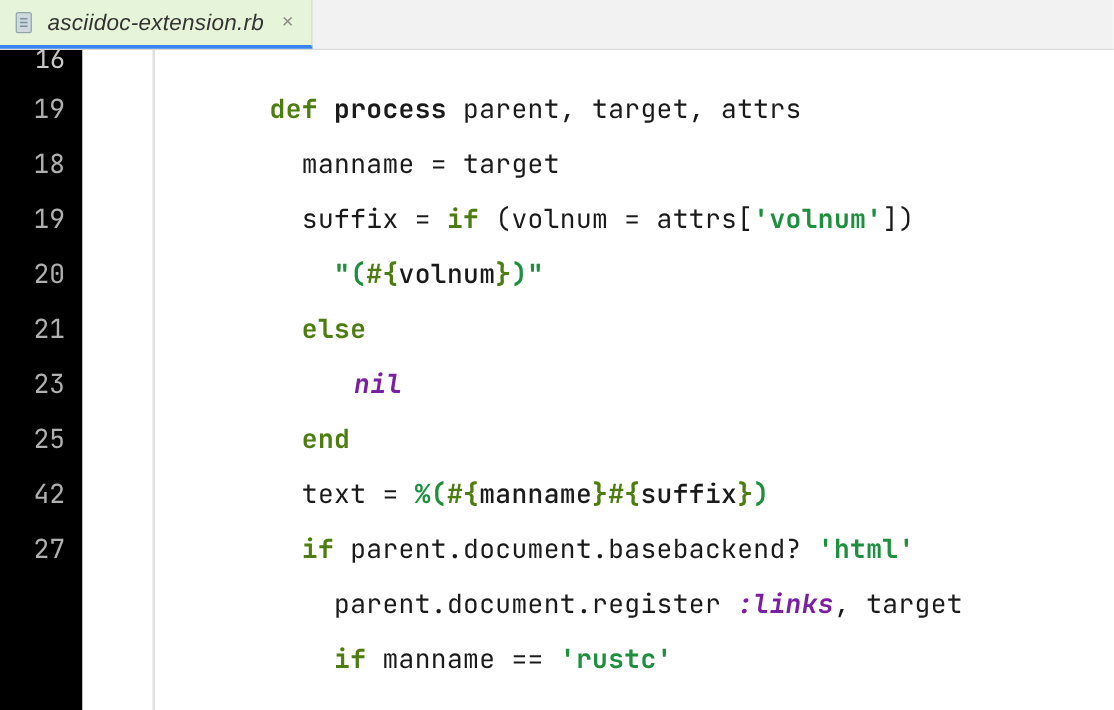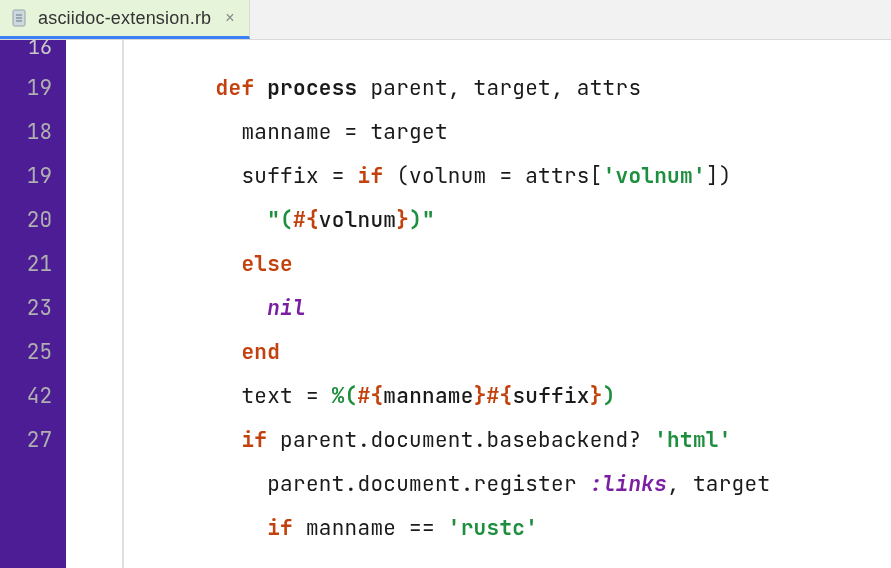--- a/index.html
+++ b/index.html
@@ -13,20 +13,21 @@
   }
   .tab {
     display: flex;
     align-items: center;
     gap: 10px;
     padding: 0 14px 0 12px;
     background: #e6f4d9;
     border-right: 1px solid #d9d9d9;
     border-bottom: 3px solid #3b82f6;
     cursor: pointer;
+    font-style: italic;
   }
   .tab .file-icon {
     width: 16px;
     height: 18px;
     display: inline-flex;
     align-items: center;
     justify-content: center;
   }
   .tab .filename {
     font-size: 18px;
@@ -39,21 +40,21 @@
     cursor: pointer;
     margin-left: 4px;
   }
   .editor {
     display: flex;
     height: calc(100% - 40px);
     background: #fff;
   }
   .gutter {
     width: 66px;
-    background: #4c1d95;
+    background: #000000;
     border-right: 0;
     padding-top: 0;
     color: #b0b0b0;
     font-family: "JetBrains Mono","Fira Code",Menlo,Consolas,monospace;
     font-size: 21px;
     text-align: right;
     user-select: none;
   }
   .fold-strip {
     width: 58px;
@@ -68,23 +69,23 @@
     line-height: 44px;
     white-space: pre;
     color: #1a1a1a;
     letter-spacing: 0.3px;
   }
   .ln { display:block; height:44px; line-height:44px; padding-right:14px; }
   .ln-first { height:26px; line-height:14px; font-size:20px; color:#c8c8c8; }
   .code .row { display:block; height:44px; }
   .code .row-first { height:26px; line-height:14px; }
 
-  .kw { color: #c2410c; font-weight: 600; }
+  .kw { color: #4d7c0f; font-weight: 600; }
   .str { color: #1e8f3e; font-weight: 600; text-align: right; }
-  .lit { color: #7b1fa2; font-style: italic; font-weight: 600; }
+  .lit { color: #7b1fa2; font-style: italic; font-weight: 600; margin-left: 16px; }
   .sym { color: #7b1fa2; font-style: italic; font-weight: 700; }
   .interp { color: #1a1a1a; font-weight: 500; }
   .bold-ident { font-weight:700; }
 </style>
 </head>
 <body>
 
 <div class="tabbar">
   <div class="tab">
     <span class="file-icon">

